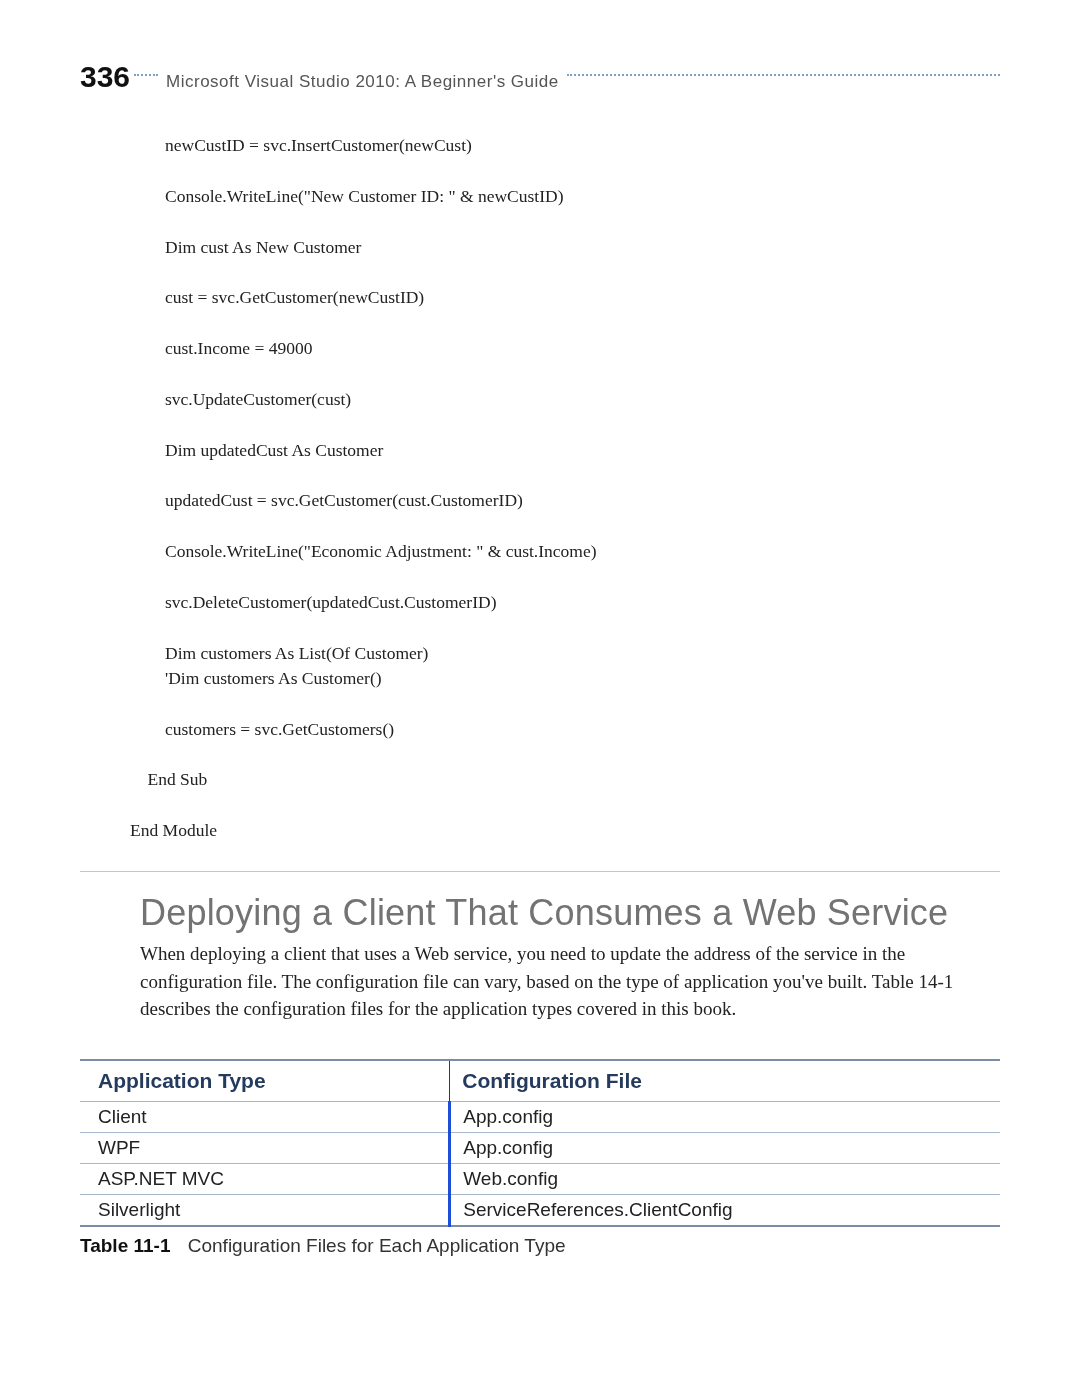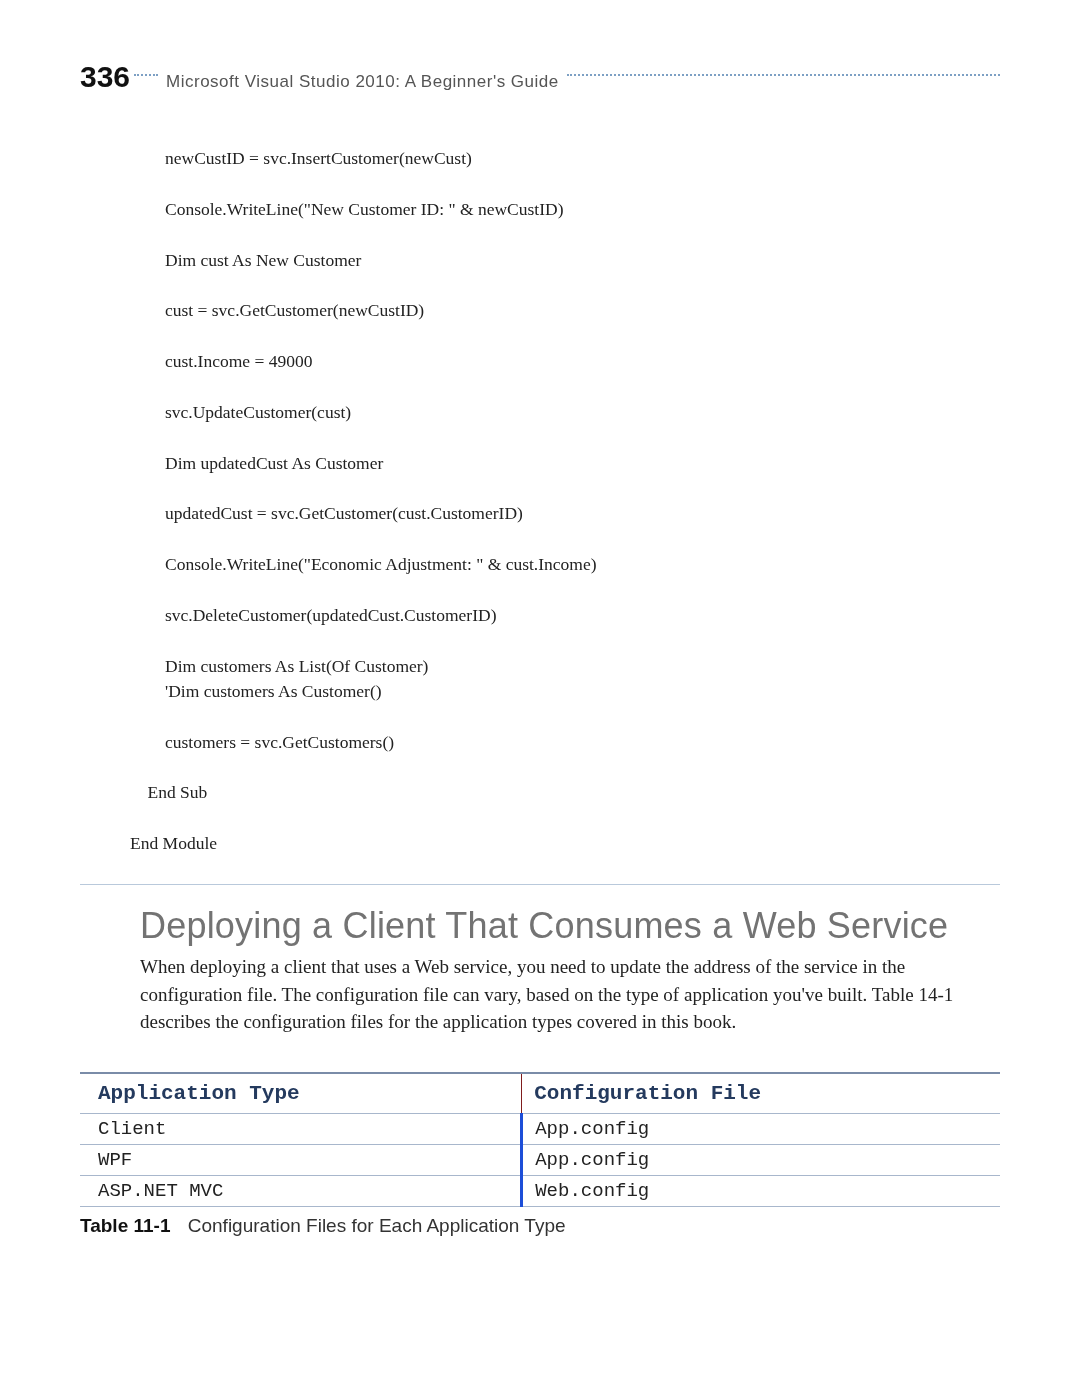--- a/index.html
+++ b/index.html
@@ -12,21 +12,21 @@
   .page {
     width: 1080px;
     height: 1380px;
     box-sizing: border-box;
     padding: 60px 80px 40px 80px;
     position: relative;
   }
   .running-head {
     display: flex;
     align-items: baseline;
-    margin-bottom: 52px;
+    margin-bottom: 39px;
     flex-wrap: nowrap;
   }
   .page-num {
     font-family: "Segoe UI", "Helvetica Neue", Arial, sans-serif;
     font-weight: 700;
     font-size: 30px;
     color: #111;
     flex: 0 0 auto;
   }
   .dots-short {
@@ -76,21 +76,21 @@
   .body-text {
     font-size: 19px;
     line-height: 1.45;
     color: #222;
     margin: 0 0 36px 60px;
   }
   table.config {
     border-collapse: collapse;
     width: 100%;
     margin-left: 0;
-    font-family: Liberation Mono, monospace;
+    font-family: Liberation Sans, sans-serif;
   }
   table.config th {
     text-align: left;
     font-weight: 700;
     font-size: 21px;
     color: #243a5e;
     padding: 8px 12px 8px 12px;
     border-top: 2px solid #7a8ca8;
     border-bottom: 1px solid #a8b7cc;
     border-left: 1px solid #7f1d1d;
@@ -184,20 +184,24 @@
         <td>App.config</td>
       </tr>
       <tr>
         <td>WPF</td>
         <td>App.config</td>
       </tr>
       <tr>
         <td>ASP.NET MVC</td>
         <td>Web.config</td>
       </tr>
+      <tr class="lastrow">
+        <td>Silverlight</td>
+        <td>ServiceReferences.ClientConfig</td>
+      </tr>
     </tbody>
   </table>
 
   <div class="table-caption">
     <span class="tc-strong">Table 11-1</span>
     <span>Configuration Files for Each Application Type</span>
   </div>
 
 </div>
 

